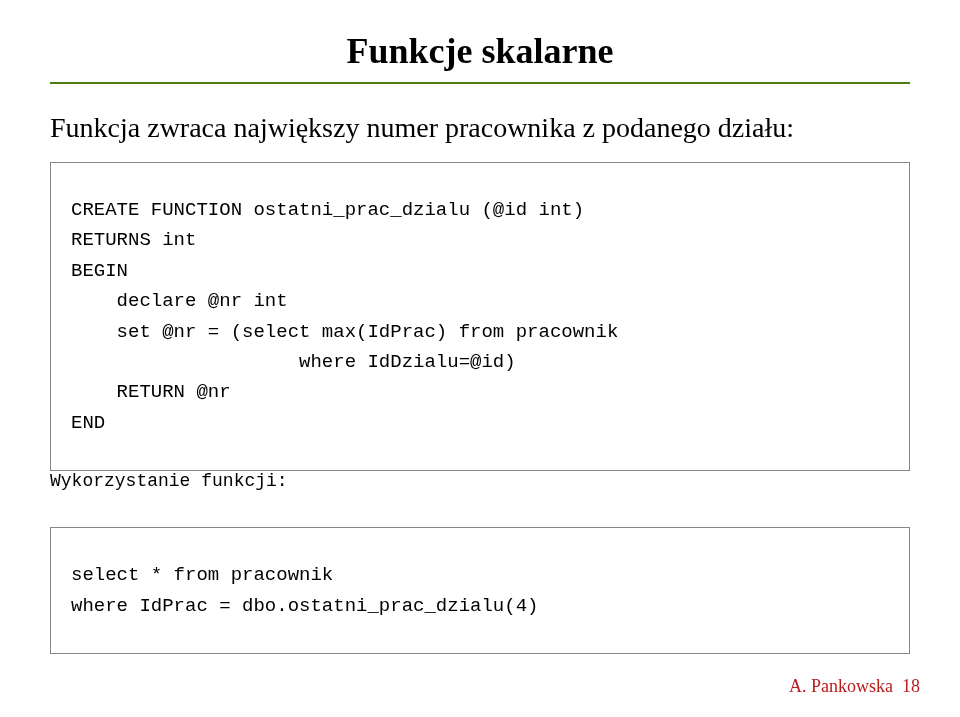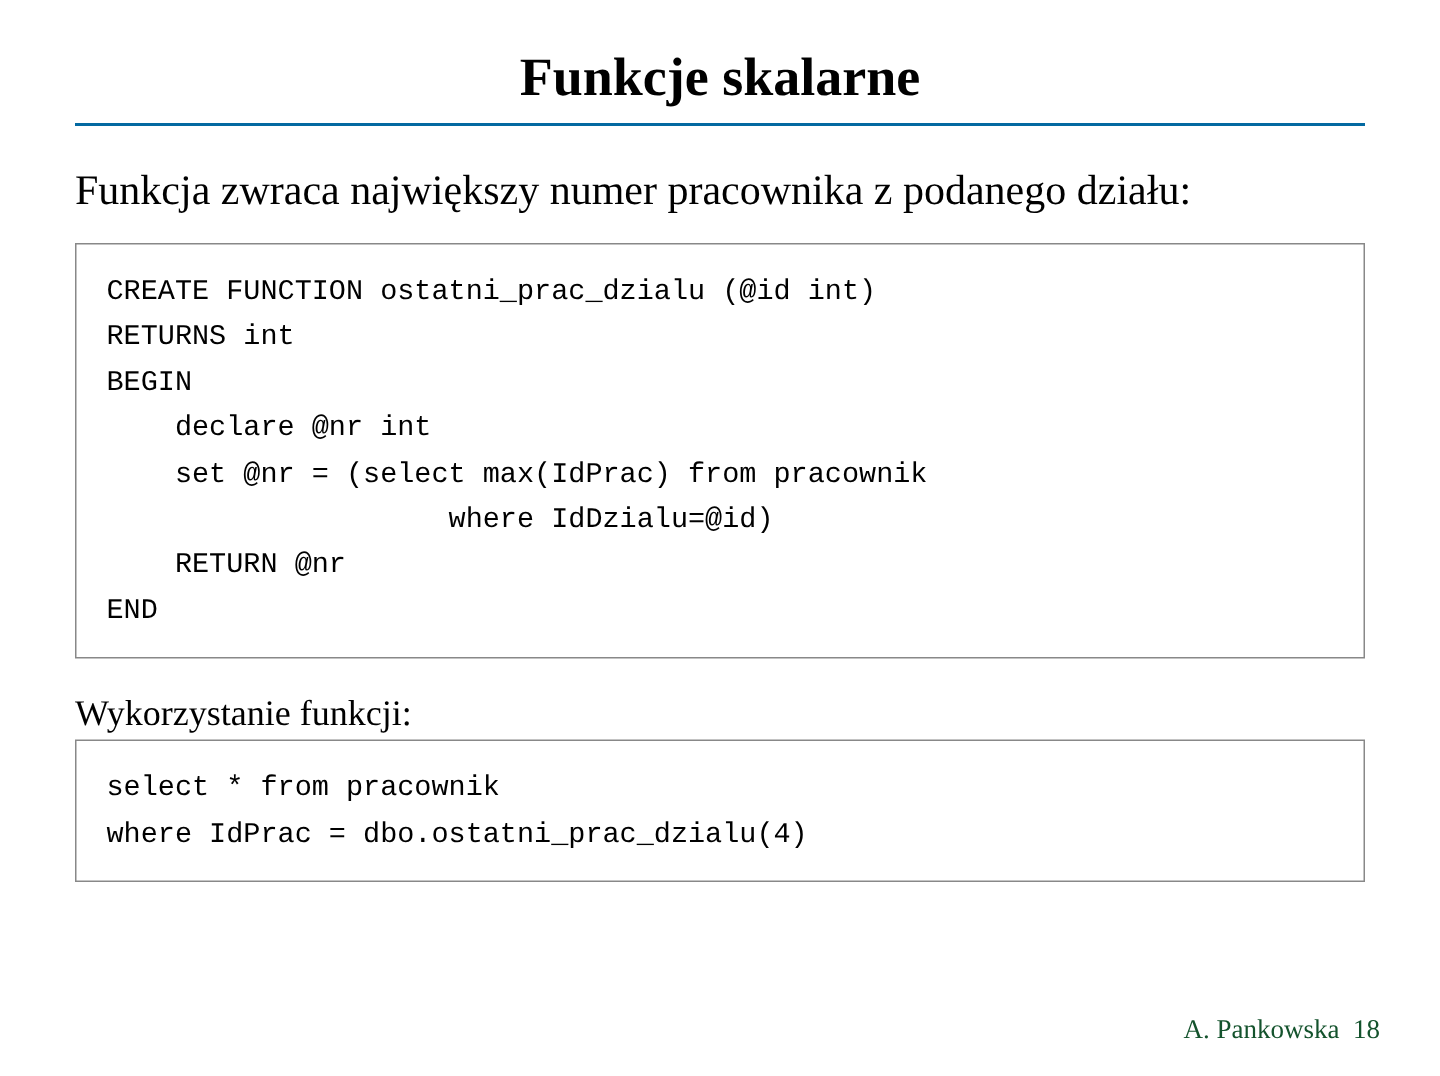--- a/index.html
+++ b/index.html
@@ -16,56 +16,56 @@
       position: relative;
       padding: 30px 50px 50px 50px;
     }
 
     .page-title {
       text-align: center;
       font-size: 36px;
       font-weight: bold;
       margin-bottom: 10px;
       padding-bottom: 10px;
-      border-bottom: 2px solid #0369a1;
+      border-bottom: 2px solid #4d7c0f;
     }
 
     .description {
       font-size: 28px;
       margin-top: 28px;
       margin-bottom: 18px;
     }
 
     .code-block {
       border: 1px solid #888;
-      padding: 16px 20px;
-      margin-bottom: 24px;
+      padding: 32px 20px;
       font-family: 'Courier New', Courier, monospace;
       font-size: 19px;
       line-height: 1.6;
       background: #fff;
     }
 
     .code-block pre {
       white-space: pre;
       font-family: 'Courier New', Courier, monospace;
       font-size: 19px;
     }
 
     .usage-label {
-      font-size: 24px;
-      margin-bottom: 3px;
+      font-size: 18px;
+      margin-bottom: 36px;
+      font-family: Liberation Mono, monospace;
     }
 
     .footer {
       position: absolute;
       bottom: 20px;
       right: 40px;
       font-size: 18px;
-      color: #14532d;
+      color: #b91c1c;
     }
   </style>
 </head>
 <body>
 
 <h1 class="page-title">Funkcje skalarne</h1>
 
 <p class="description">Funkcja zwraca największy numer pracownika z podanego działu:</p>
 
 <div class="code-block">

